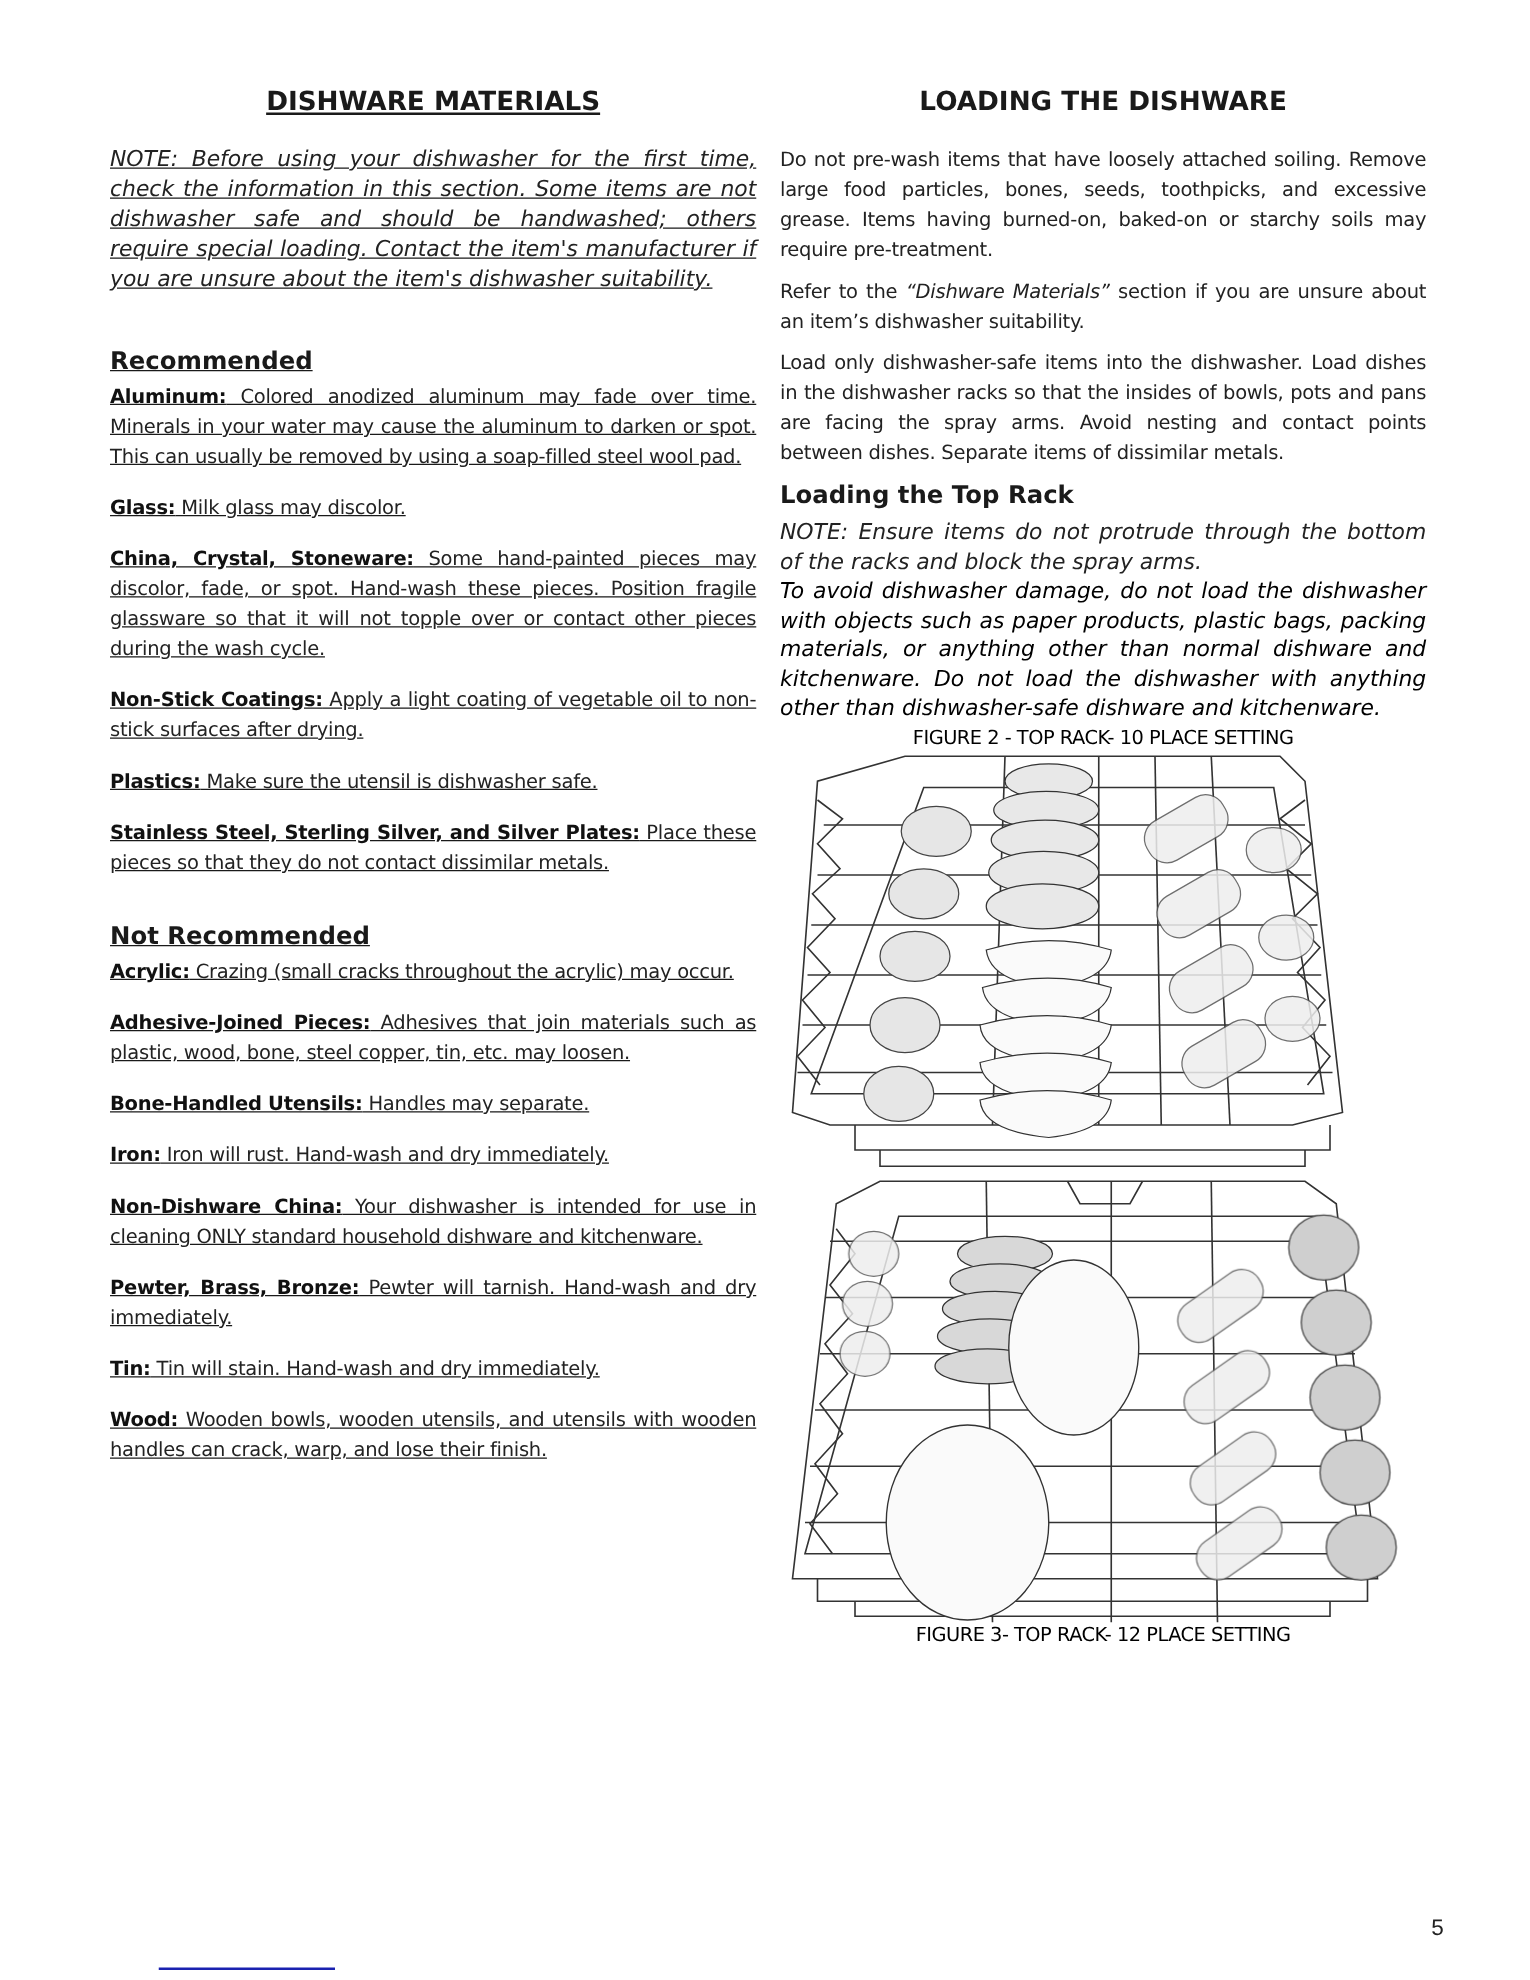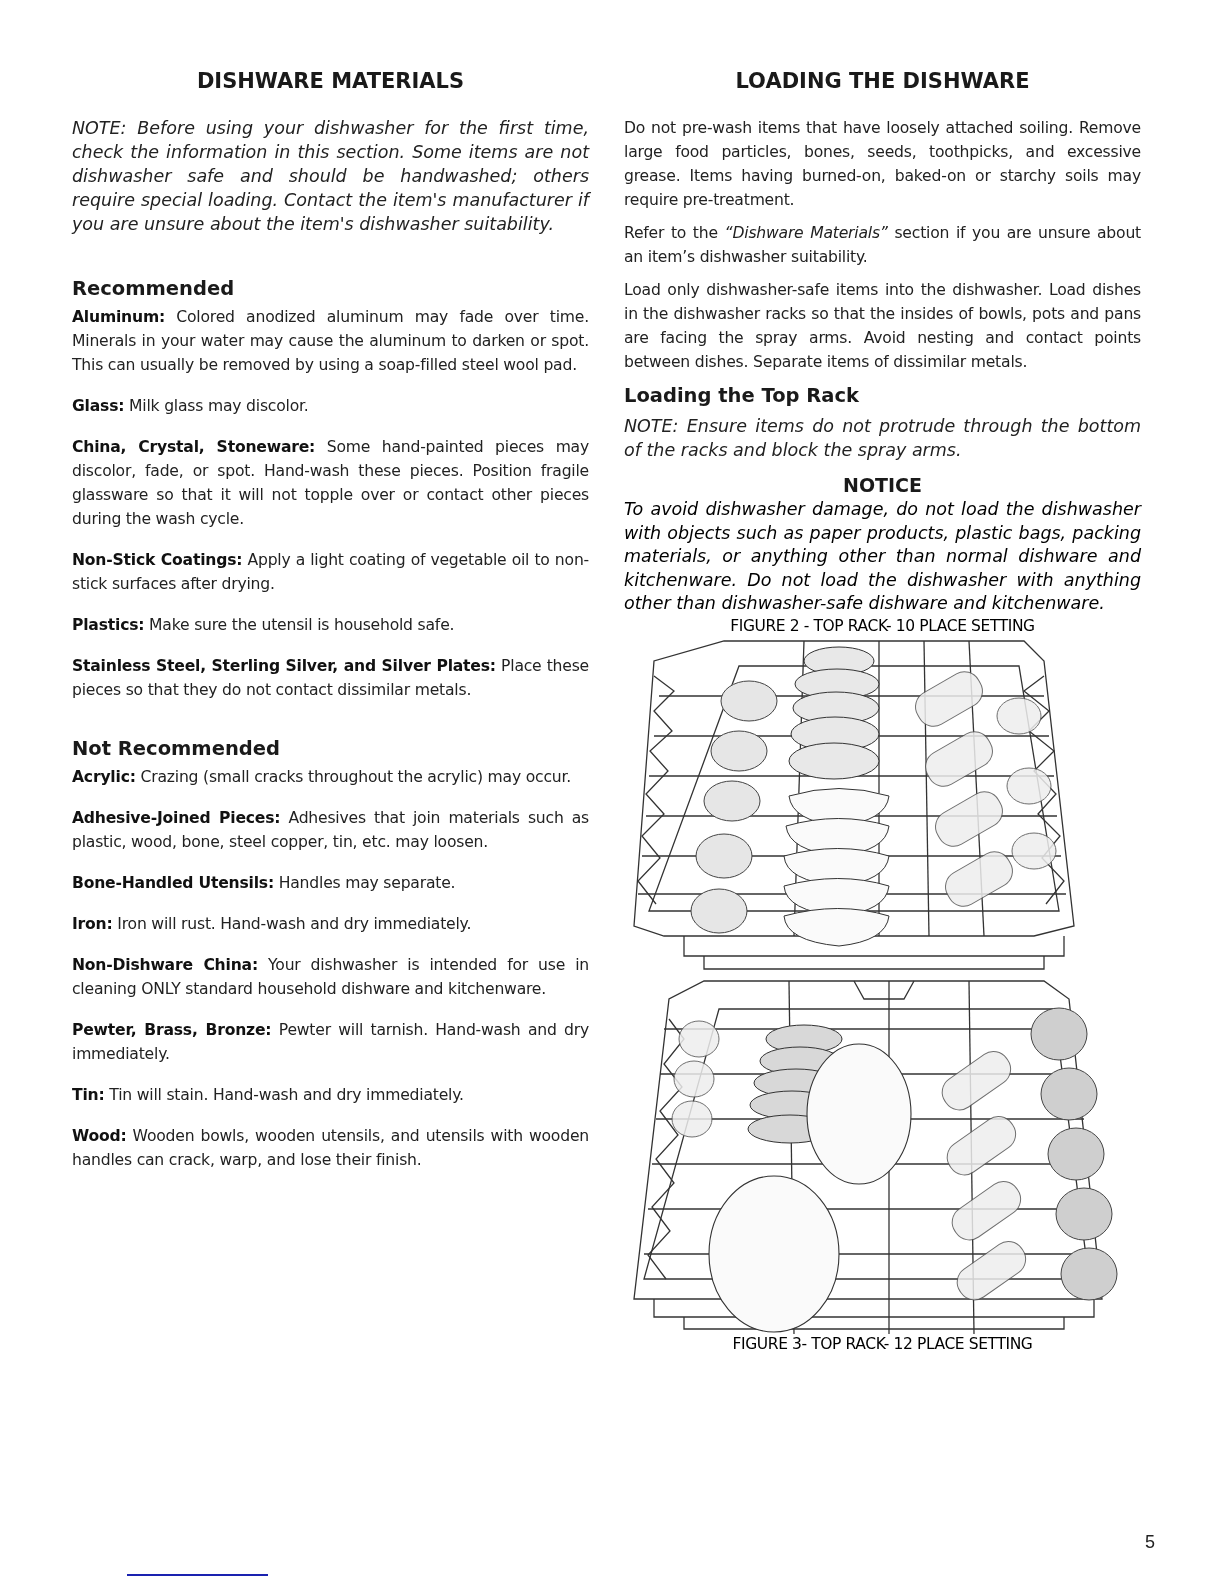--- a/index.html
+++ b/index.html
@@ -7,21 +7,21 @@
     body {
       position: relative;
       font-family: "DejaVu Sans", "Liberation Sans", sans-serif;
       color: #1a1a1a;
       overflow: hidden;
     }
     .col {
       position: absolute;
       top: 66px;
     }
-    .col-left { left: 72px; width: 517px; }
+    .col-left { left: 88px; width: 517px; text-decoration: underline; }
     .col-right { left: 624px; width: 517px; }
 
     .section-title {
       font-family: "DejaVu Sans", sans-serif;
       font-weight: bold;
       font-size: 21px;
       text-align: center;
       letter-spacing: 0px;
       color: #1a1a1a;
       line-height: 30px;
@@ -100,21 +100,21 @@
 
 <div class="col col-left">
   <div class="section-title">DISHWARE MATERIALS</div>
   <p class="note-it l-note">NOTE: Before using your dishwasher for the first time, check the information in this section. Some items are not dishwasher safe and should be handwashed; others require special loading. Contact the item's manufacturer if you are unsure about the item's dishwasher suitability.</p>
 
   <div class="sub-head rec-head">Recommended</div>
   <p class="para mb-16"><b>Aluminum:</b><span> Colored anodized aluminum may fade over time. Minerals in your water may cause the aluminum to darken or spot. This can usually be removed by using a soap-filled steel wool pad.</span></p>
   <p class="para mb-16"><b>Glass:</b><span> Milk glass may discolor.</span></p>
   <p class="para mb-16"><b>China, Crystal, Stoneware:</b><span> Some hand-painted pieces may discolor, fade, or spot. Hand-wash these pieces. Position fragile glassware so that it will not topple over or contact other pieces during the wash cycle.</span></p>
   <p class="para mb-16"><b>Non-Stick Coatings:</b><span> Apply a light coating of vegetable oil to non-stick surfaces after drying.</span></p>
-  <p class="para mb-16"><b>Plastics:</b><span> Make sure the utensil is household safe.</span></p>
+  <p class="para mb-16"><b>Plastics:</b><span> Make sure the utensil is dishwasher safe.</span></p>
   <p class="para"><b>Stainless Steel, Sterling Silver, and Silver Plates:</b><span> Place these pieces so that they do not contact dissimilar metals.</span></p>
 
   <div class="sub-head notrec-head">Not Recommended</div>
   <p class="para mb-16"><b>Acrylic:</b><span> Crazing (small cracks throughout the acrylic) may occur.</span></p>
   <p class="para mb-16"><b>Adhesive-Joined Pieces:</b><span> Adhesives that join materials such as plastic, wood, bone, steel copper, tin, etc. may loosen.</span></p>
   <p class="para mb-16"><b>Bone-Handled Utensils:</b><span> Handles may separate.</span></p>
   <p class="para mb-16"><b>Iron:</b><span> Iron will rust. Hand-wash and dry immediately.</span></p>
   <p class="para mb-16"><b>Non-Dishware China:</b><span> Your dishwasher is intended for use in cleaning ONLY standard household dishware and kitchenware.</span></p>
   <p class="para mb-16"><b>Pewter, Brass, Bronze:</b><span> Pewter will tarnish. Hand-wash and dry immediately.</span></p>
   <p class="para mb-16"><b>Tin:</b><span> Tin will stain. Hand-wash and dry immediately.</span></p>
@@ -123,21 +123,20 @@
 
 <div class="col col-right">
   <div class="section-title">LOADING THE DISHWARE</div>
   <p class="para r-para mb-10">Do not pre-wash items that have loosely attached soiling. Remove large food particles, bones, seeds, toothpicks, and excessive grease. Items having burned-on, baked-on or starchy soils may require pre-treatment.</p>
   <p class="para r-para mb-10"><span>Refer to the </span><i>“Dishware Materials”</i><span> section if you are unsure about an item’s dishwasher suitability.</span></p>
   <p class="para r-para">Load only dishwasher-safe items into the dishwasher. Load dishes in the dishwasher racks so that the insides of bowls, pots and pans are facing the spray arms. Avoid nesting and contact points between dishes. Separate items of dissimilar metals.</p>
 
   <div class="sub-head top-rack-head">Loading the Top Rack</div>
   <p class="note-it">NOTE: Ensure items do not protrude through the bottom of the racks and block the spray arms.</p>
 
-  <div class="notice-title">NOTICE</div>
   <p class="notice-body">To avoid dishwasher damage, do not load the dishwasher with objects such as paper products, plastic bags, packing materials, or anything other than normal dishware and kitchenware. Do not load the dishwasher with anything other than dishwasher-safe dishware and kitchenware.</p>
 
   <div class="fig-caption">FIGURE 2 - TOP RACK- 10 PLACE SETTING</div>
 
   <div class="figure">
     <svg width="517" height="335" viewBox="0 0 517 335">
       <g fill="none" stroke="#333" stroke-width="1.3">
 
         <path d="M100 5 L400 5 L420 25 L450 290 L410 300 L40 300 L10 290 L30 25 Z"></path>
         <path d="M115 30 L395 30 L435 275 L25 275 Z"></path>

